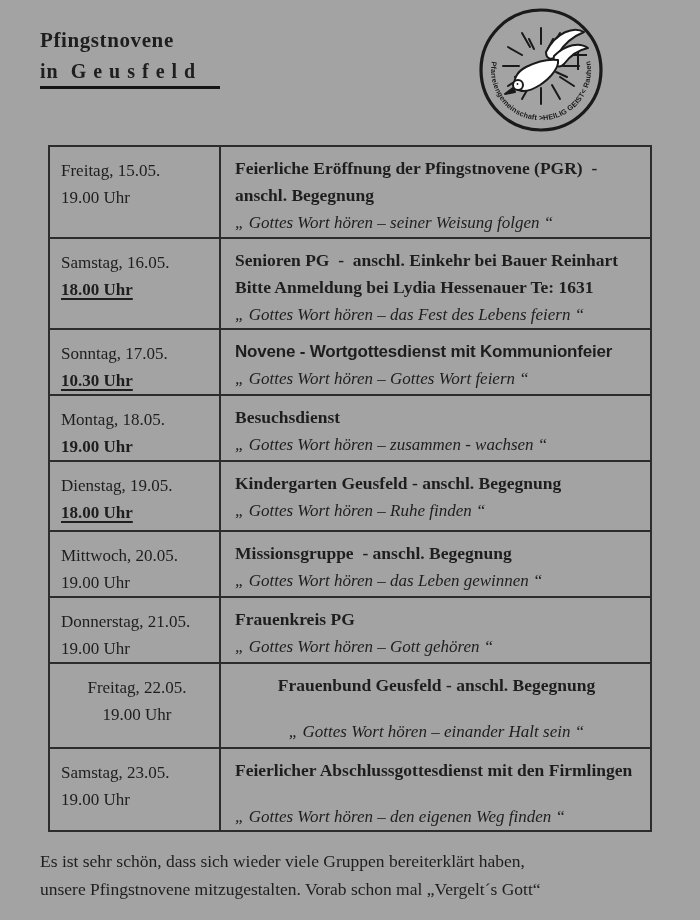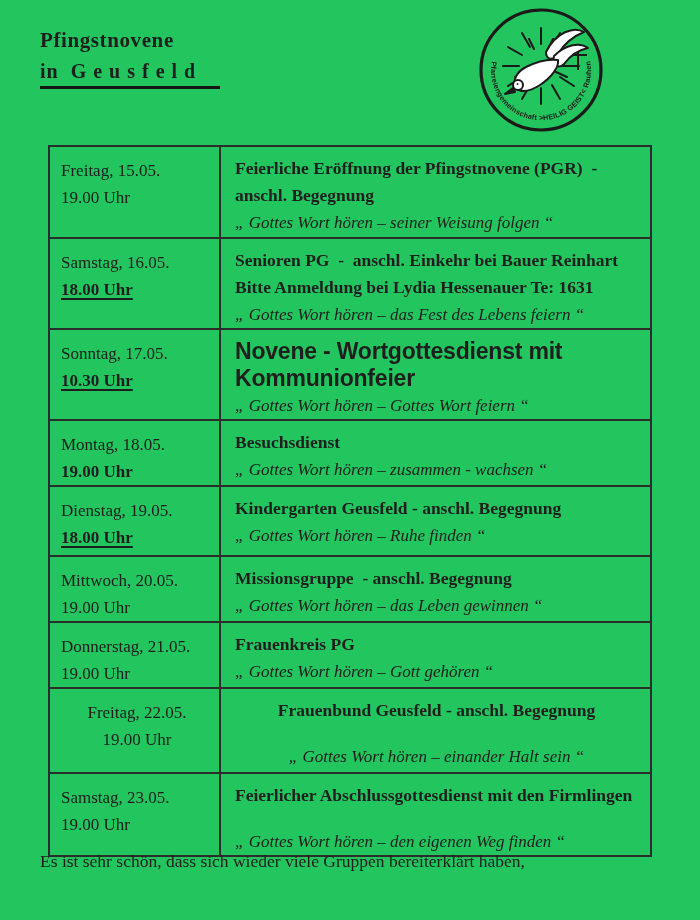--- a/index.html
+++ b/index.html
@@ -1,21 +1,21 @@
 <!DOCTYPE html>
 <html><head>
 <meta charset="utf-8">
 <style>
   html,body{margin:0;padding:0;}
   body{
     width:700px;height:920px;background:#ffffff;color:#1e1e1e;
     font-family:"Liberation Serif", serif;
     position:relative;overflow:hidden;
   }
-  .page{position:relative;width:700px;height:920px;background:#22c55e;}
+  .page{position:relative;width:700px;height:920px;background:#a3a3a3;}
 
   
   .header{position:absolute;left:40px;top:28px;}
   .title1{font-size:21px;font-weight:bold;letter-spacing:.6px;line-height:24px;}
   .title2{
     display:inline-block;font-size:20px;font-weight:bold;letter-spacing:1px;
     white-space:pre;margin-top:8px;padding:0 24px 3px 0;
     border-bottom:3.5px solid #151515;line-height:23px;
   }
   .motto{margin-top:17px;font-size:16px;font-weight:bold;font-style:italic;
@@ -34,21 +34,21 @@
     border:2px solid #2c2c2c;vertical-align:top;
     font-size:17px;line-height:27px;
   }
   td.c-date{width:152px;padding:10px 6px 0 11px;}
   td.c-event{padding:8px 12px 0 14px;margin-left:23px;}
   .date{white-space:pre;}
   .time{white-space:pre;}
   .time.b{font-weight:bold;}
   .time.u{text-decoration:underline;text-decoration-thickness:2px;text-underline-offset:3px;}
   .ev-title{font-weight:bold;white-space:pre-wrap;font-size:17.5px;}
-  .ev-title.sans{font-family:"Liberation Sans", sans-serif;font-size:23px;letter-spacing:-0.2px;}
+  .ev-title.sans{font-family:"Liberation Sans", sans-serif;font-size:17px;letter-spacing:-0.2px;}
   .ev-quote{font-style:italic;white-space:pre;font-size:17px;}
   tr.gapped .ev-quote{display:block;margin-top:19px;}
   tr.h92{height:92px;} tr.h90{height:90px;} tr.h65{height:65px;}
   tr.h70{height:70px;} tr.h85{height:85px;text-align:center;} tr.h83{height:83px;}
 
   
   .footer{position:absolute;left:40px;top:847px;font-size:17.5px;line-height:28px;}
 </style>
 </head>
 <body>
@@ -197,15 +197,16 @@
         <td class="c-event">
           <div class="ev-title">Feierlicher Abschlussgottesdienst mit den Firmlingen</div>
           <div class="ev-quote">„ Gottes Wort hören – den eigenen Weg finden “</div>
         </td>
       </tr>
     </tbody>
   </table>
 
   <div class="footer">
     <div>Es ist sehr schön, dass sich wieder viele Gruppen bereiterklärt haben,</div>
+    <div>unsere Pfingstnovene mitzugestalten. Vorab schon mal „Vergelt´s Gott“</div>
   </div>
 
 </div>
 
 </body></html>

